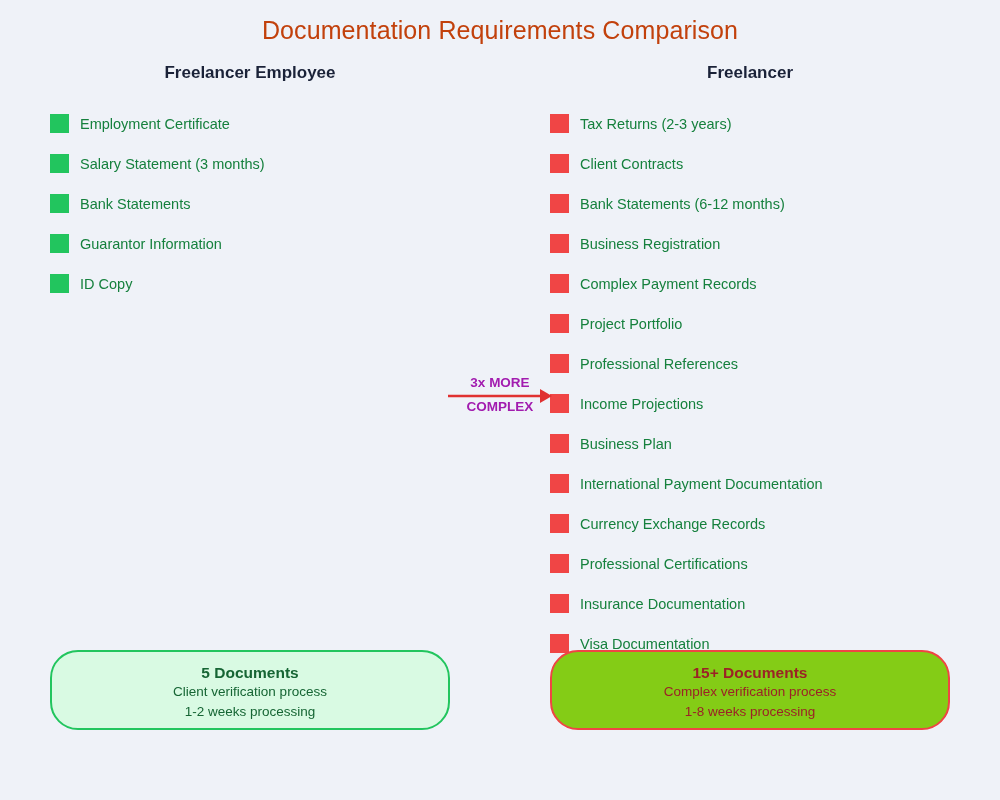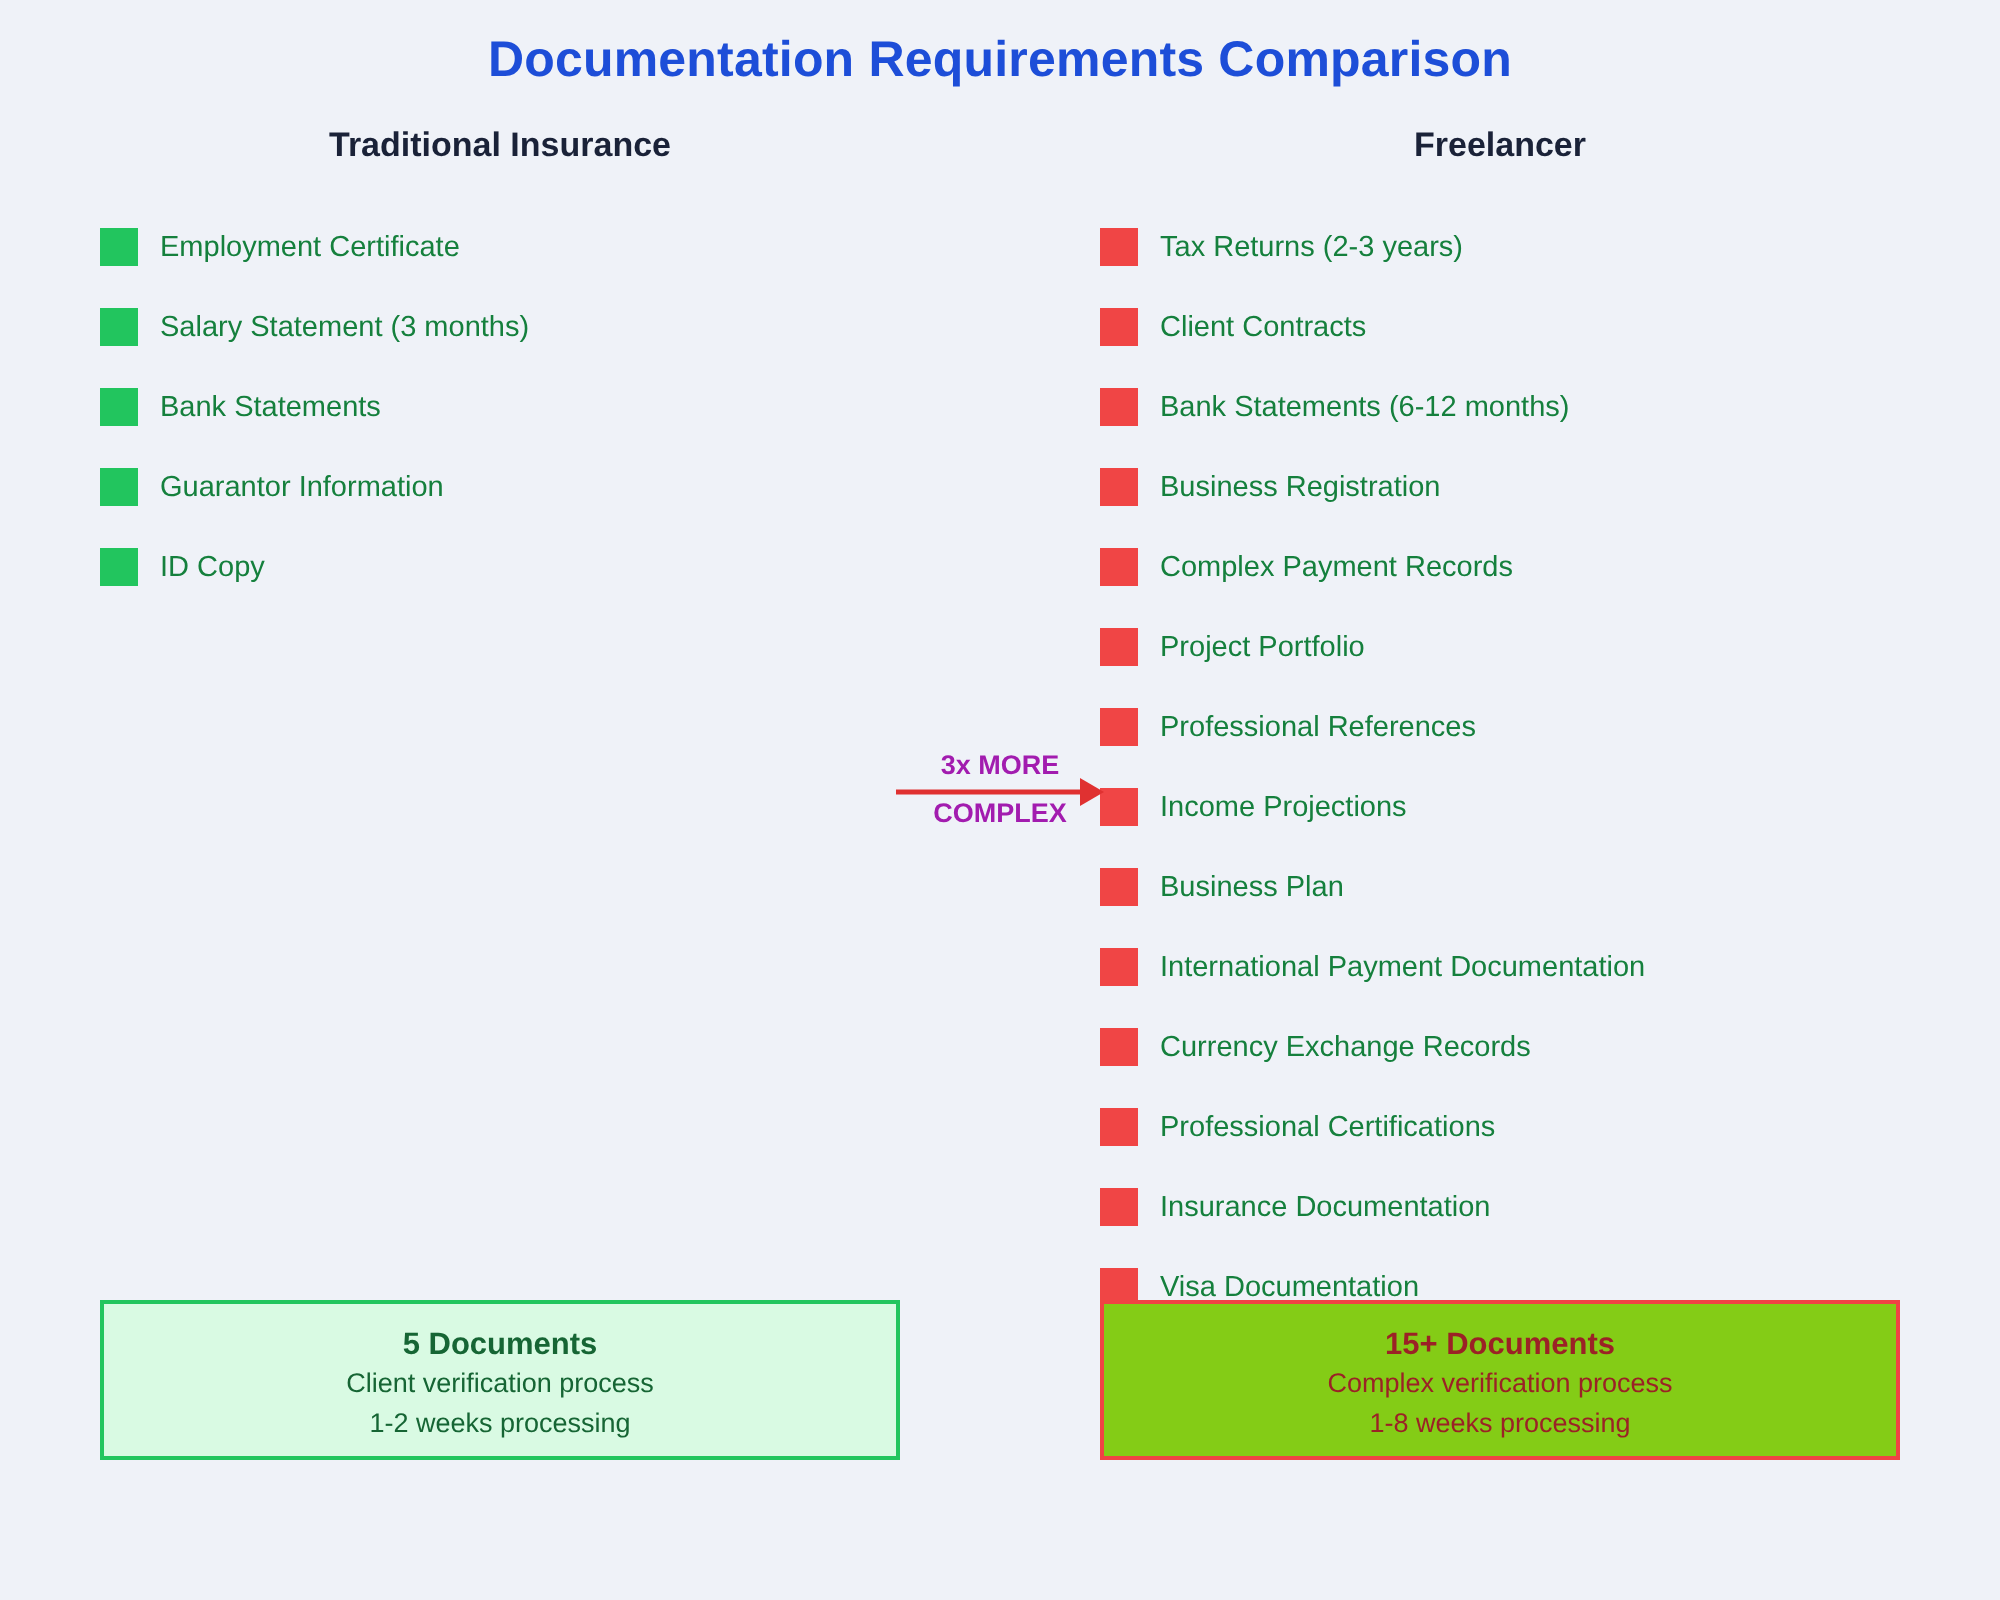--- a/index.html
+++ b/index.html
@@ -22,22 +22,22 @@
   }
 
   
   .page-title {
     position: absolute;
     left: 0;
     top: 16px;
     width: 1000px;
     text-align: center;
     font-size: 25px;
-    font-weight: bold;
-    color: #1d4ed8;
+    font-weight: normal;
+    color: #c2410c;
     letter-spacing: 0.1px;
   }
 
   
   .column {
     position: absolute;
     top: 62px;
     width: 440px;
   }
   .column.left  { left: 30px; }
@@ -110,20 +110,21 @@
   .arrow-label.bottom { top: 29px; left: 0; }
 
   
   .summary-box {
     position: absolute;
     top: 650px;
     width: 396px;
     height: 76px;
     box-sizing: content-box;
     text-align: center;
+    border-radius: 28px;
   }
   .summary-box.left {
     left: 50px;
     border: 2px solid #22c55e;
     background: #d9fae3;
   }
   .summary-box.right {
     left: 550px;
     border: 2px solid #ef4444;
     background: #84cc16;
@@ -144,21 +145,21 @@
   .summary-box.right .summary-line  { color: #9b2226; }
 </style>
 </head>
 <body>
 
 <div id="root">
 
   <div class="page-title">Documentation Requirements Comparison</div>
 
   <div class="column left">
-    <div class="column-header">Traditional Insurance</div>
+    <div class="column-header">Freelancer Employee</div>
     <div class="doc-list">
         <div class="doc-item">
           <span class="doc-marker green"></span>
           <span class="doc-label">Employment Certificate</span>
         </div>
         <div class="doc-item">
           <span class="doc-marker green"></span>
           <span class="doc-label">Salary Statement (3 months)</span>
         </div>
         <div class="doc-item">

